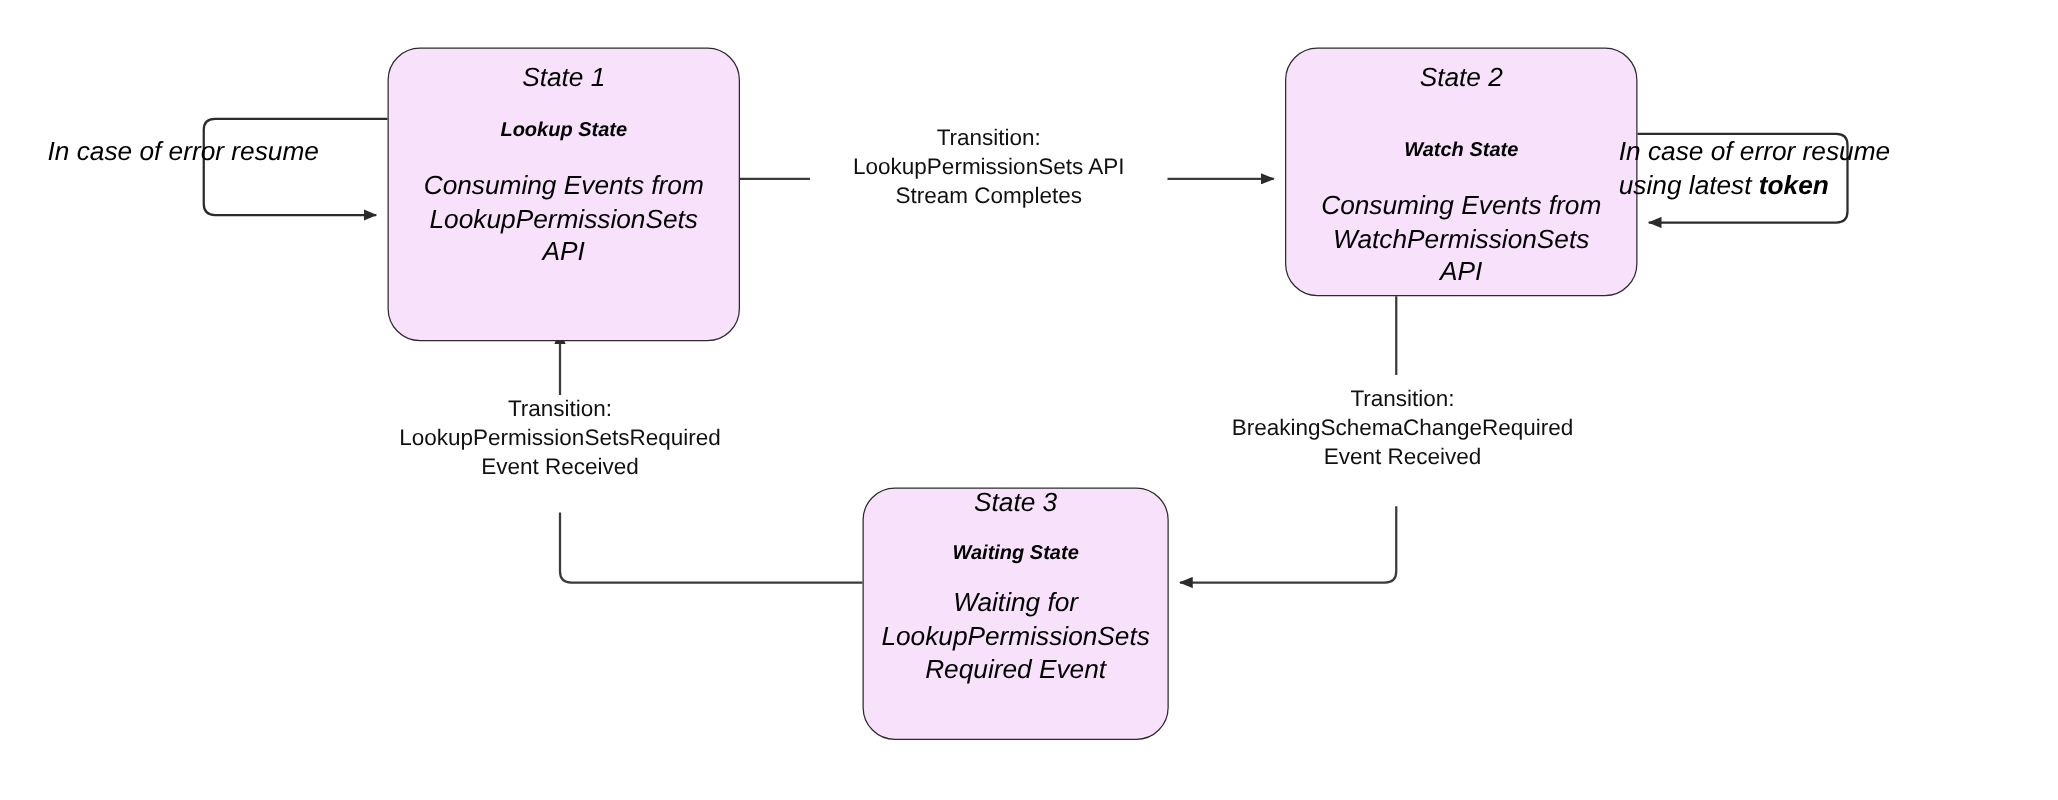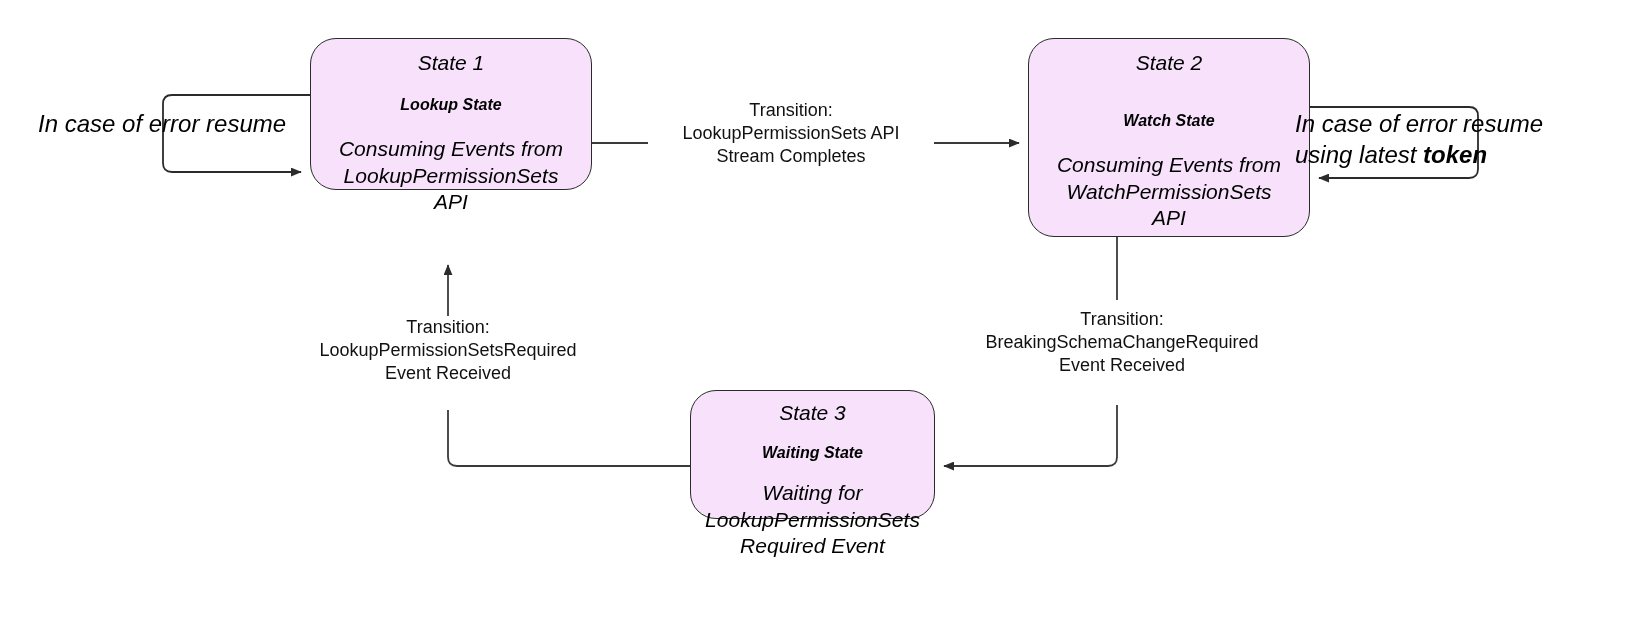--- a/index.html
+++ b/index.html
@@ -59,21 +59,21 @@
     font-style: normal;
     font-weight: 400;
     color: #111111;
     line-height: 1.28;
     text-align: center;
     white-space: pre-line;
     background: #ffffff;
   }
   .note-label {
     position: absolute;
-    font-size: 24px;
+    font-size: 21px;
     font-style: italic;
     font-weight: 400;
     color: #000000;
     line-height: 1.3;
     text-align: left;
     white-space: nowrap;
   }
   .note-label b {
     font-weight: 700;
     font-style: italic;
@@ -108,37 +108,37 @@
       <path d="M690,466 L457,466 Q448,466 448,457 L448,410" fill="none" stroke="#3a3a3a" stroke-width="1.8"></path>
       <path d="M448,330 L448,265" fill="none" stroke="#3a3a3a" stroke-width="1.8" marker-end="url(#arrow)"></path>
     </g>
 
     <g>
       <path d="M1117,237 L1117,300" fill="none" stroke="#3a3a3a" stroke-width="1.8"></path>
       <path d="M1117,405 L1117,457 Q1117,466 1108,466 L944,466" fill="none" stroke="#3a3a3a" stroke-width="1.8" marker-end="url(#arrow)"></path>
     </g>
   </svg>
 
-  <div class="state-box" style="left:310px; top:38px; width:282px; height:152px; padding-top:12px;">
+  <div class="state-box" style="left:310px; top:38px; width:282px; height:235px; padding-top:12px;">
     <div class="state-id">State 1</div>
     <div class="state-name" style="margin-top:22px;">Lookup State</div>
     <div class="state-desc" style="margin-top:22px;">Consuming Events from
 LookupPermissionSets
 API</div>
   </div>
 
   <div class="state-box" style="left:1028px; top:38px; width:282px; height:199px; padding-top:12px;">
     <div class="state-id">State 2</div>
     <div class="state-name" style="margin-top:38px;">Watch State</div>
     <div class="state-desc" style="margin-top:22px;">Consuming Events from
 WatchPermissionSets
 API</div>
   </div>
 
-  <div class="state-box" style="left:690px; top:390px; width:245px; height:129px; padding-top:10px;">
+  <div class="state-box" style="left:690px; top:390px; width:245px; height:202px; padding-top:0;">
     <div class="state-id">State 3</div>
     <div class="state-name" style="margin-top:20px;">Waiting State</div>
     <div class="state-desc" style="margin-top:18px;">Waiting for
 LookupPermissionSets
 Required Event</div>
   </div>
 
   <div class="edge-label" style="left:648px; top:99px; width:286px;">Transition:
 LookupPermissionSets API
 Stream Completes</div>

